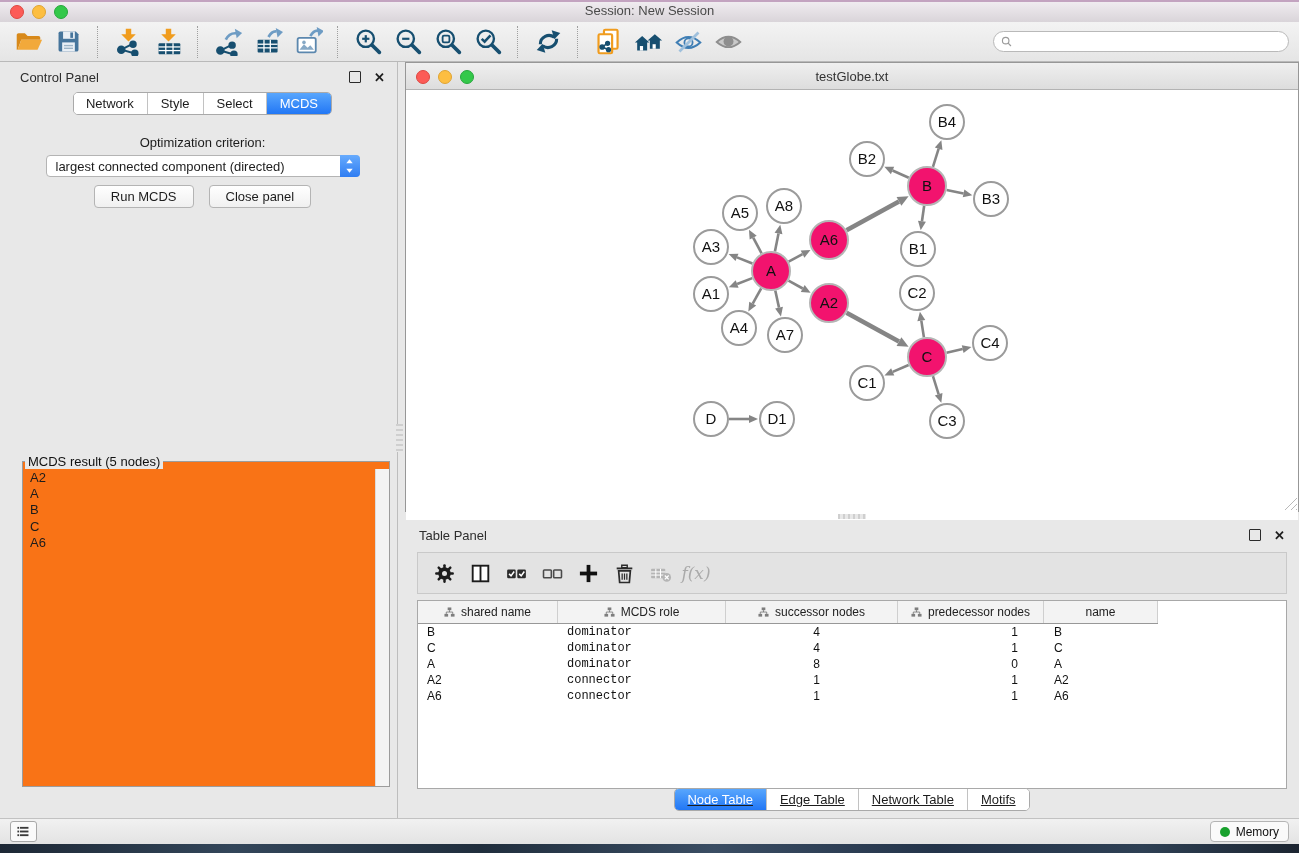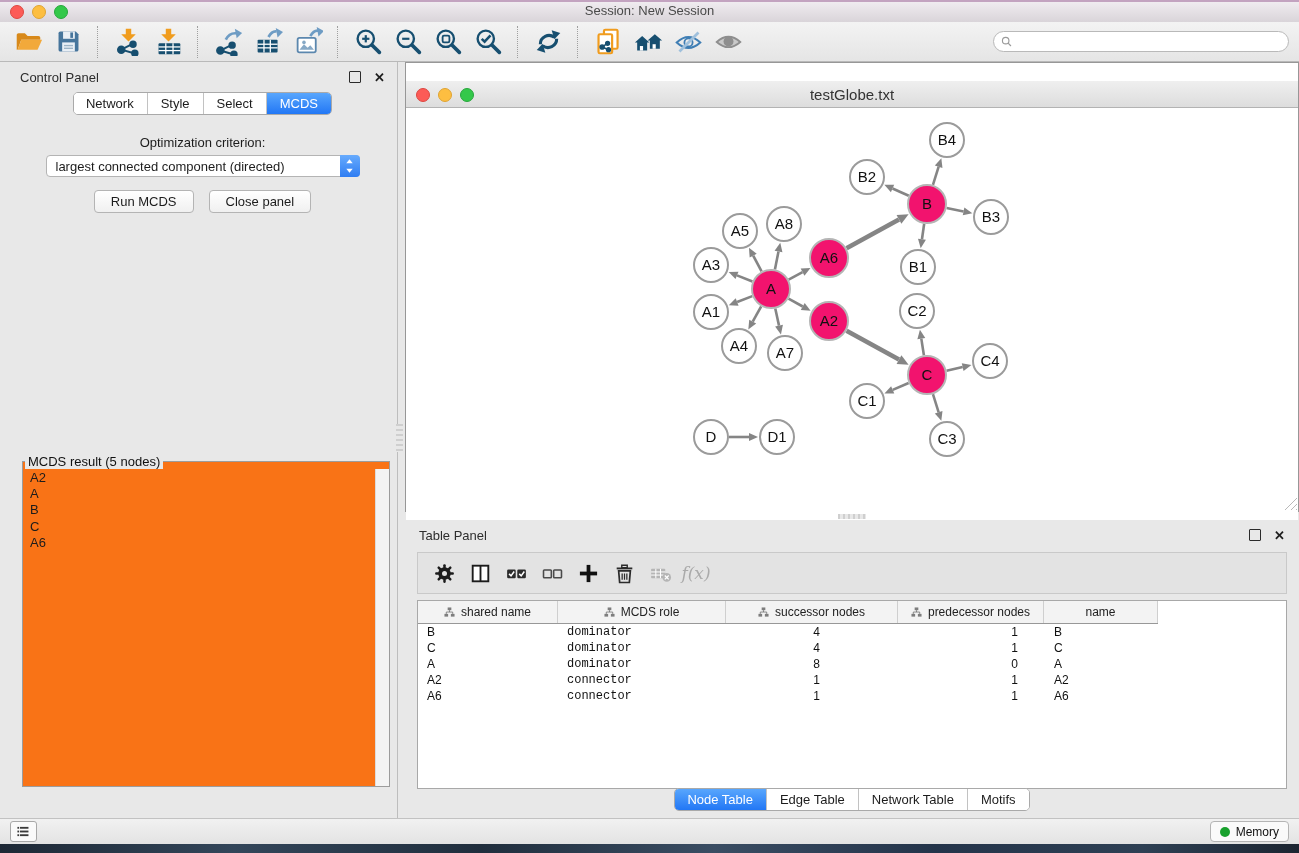--- a/index.html
+++ b/index.html
@@ -37,33 +37,33 @@
   .segbar{display:flex;justify-content:center;}
   .segwrap{display:flex;border:1px solid #a9a9a9;border-radius:5px;overflow:hidden;background:#fff;height:21px;}
   .seg{border:none;background:#fff;font-size:13px;padding:0 13px;color:#1c1c1c;border-left:1px solid #c2c2c2;cursor:default;font-family:"Liberation Sans",sans-serif;}
   .seg:first-child{border-left:none;padding-left:12px;}
   .seg.sel{background:linear-gradient(#58a6fd,#2277f5);color:#fff;}
   .opt-label{text-align:center;font-size:13px;margin-top:20px;}
   .dropdown{position:relative;width:314px;height:22px;margin:5px auto 0;background:#fff;
     border:1px solid #b4b4b4;border-radius:4px;display:flex;align-items:center;box-sizing:border-box;padding-left:9px;font-size:13px;}
   .dd-stepper{position:absolute;right:-1px;top:-1px;width:20px;height:22px;border-radius:0 4px 4px 0;
     background:linear-gradient(#67abfd,#2f7df2);display:flex;align-items:center;justify-content:center;}
-  .cp-buttons{display:flex;justify-content:center;gap:15px;margin-top:13px;}
+  .cp-buttons{display:flex;justify-content:center;gap:15px;margin-top:8px;}
   .btn{height:23px;border:1px solid #b4b4b4;border-radius:4px;background:linear-gradient(#ffffff,#f0f0f0);
     font-size:13px;padding:0 16px;color:#1c1c1c;cursor:default;font-family:"Liberation Sans",sans-serif;}
   fieldset.result{position:absolute;left:14px;top:392px;width:368px;height:333px;margin:0;padding:0;
     border:1px solid #9c9c9c;background:#f97316;box-sizing:border-box;}
   fieldset.result legend{font-size:13px;background:#e8e8e8;padding:0 3px;margin-left:2px;color:#111;}
   .result-list{position:relative;height:100%;font-size:13px;line-height:16.2px;padding:1px 0 0 7px;box-sizing:border-box;}
   .scroll-track{position:absolute;right:0;top:0;bottom:0;width:13px;background:#f4f4f4;border-left:1px solid #dcdcdc;}
   
   .net-window{position:absolute;left:405px;top:62px;width:894px;height:450px;background:#fff;
     border:1px solid #979797;box-sizing:border-box;}
   .nw-titlebar{position:relative;height:26px;background:linear-gradient(#efefef,#dddddd);
-    border-bottom:1px solid #b3b3b3;display:flex;align-items:center;justify-content:center;font-size:15px;color:#333;margin-top:18px;}
+    border-bottom:1px solid #b3b3b3;display:flex;align-items:center;justify-content:center;font-size:13px;color:#333;}
   .nw-lights{position:absolute;left:10px;top:7px;display:flex;gap:8px;}
   .nw-canvas{position:relative;width:892px;height:512px;overflow:hidden;background:#fff;}
   .resize-grip{position:absolute;right:1px;bottom:1px;width:14px;height:14px;
     background:repeating-linear-gradient(135deg,transparent 0 3px,#b9b9b9 3px 4px);
     clip-path:polygon(100% 0,100% 100%,0 100%);}
   .grip-v{position:absolute;left:396px;top:424px;width:7px;height:28px;
     background:repeating-linear-gradient(#cfcfcf 0 2px,#e8e8e8 2px 5px);}
   .grip-h{position:absolute;left:838px;top:514px;width:28px;height:5px;
     background:repeating-linear-gradient(90deg,#cfcfcf 0 2px,#e8e8e8 2px 5px);}
   
@@ -77,21 +77,21 @@
   .thead{display:flex;height:22px;background:#f3f3f3;border-bottom:1px solid #989898;width:fit-content;}
   .th{display:flex;align-items:center;justify-content:center;gap:6px;font-size:12px;color:#222;
     border-right:1px solid #cfcfcf;box-sizing:border-box;}
   .tr{display:flex;height:16px;align-items:center;font-size:12px;color:#111;}
   .td{box-sizing:border-box;white-space:nowrap;overflow:hidden;}
   .c0{width:140px;padding-left:9px;}
   .c1{width:168px;padding-left:9px;font-family:Liberation Mono, monospace;}
   .c2{width:172px;text-align:right;padding-right:78px;}
   .c3{width:146px;text-align:right;padding-right:26px;}
   .c4{width:114px;padding-left:10px;}
-  .tp-tabs{position:absolute;left:0;right:0;top:268px;display:flex;justify-content:center;}
+  .tp-tabs{position:absolute;left:0;right:0;top:268px;display:flex;justify-content:center;text-decoration:underline;}
   
   .statusbar{position:absolute;left:0;top:818px;right:0;height:26px;
     background:linear-gradient(#f1f1f1,#e3e3e3);border-top:1px solid #c2c2c2;
     display:flex;align-items:center;padding:0 10px;box-sizing:border-box;}
   .list-btn{width:27px;height:21px;border:1px solid #a8a8a8;border-radius:3px;background:#fafafa;
     display:flex;align-items:center;justify-content:center;padding:0;}
   .memory-btn{margin-left:auto;height:21px;border:1px solid #b4b4b4;border-radius:4px;background:#fafafa;
     display:flex;align-items:center;gap:6px;padding:0 9px;font-size:12px;color:#111;font-family:"Liberation Sans",sans-serif;}
   .mem-dot{width:10px;height:10px;border-radius:50%;background:#18a12d;}
   .wallpaper{position:absolute;left:0;top:844px;right:0;height:9px;

